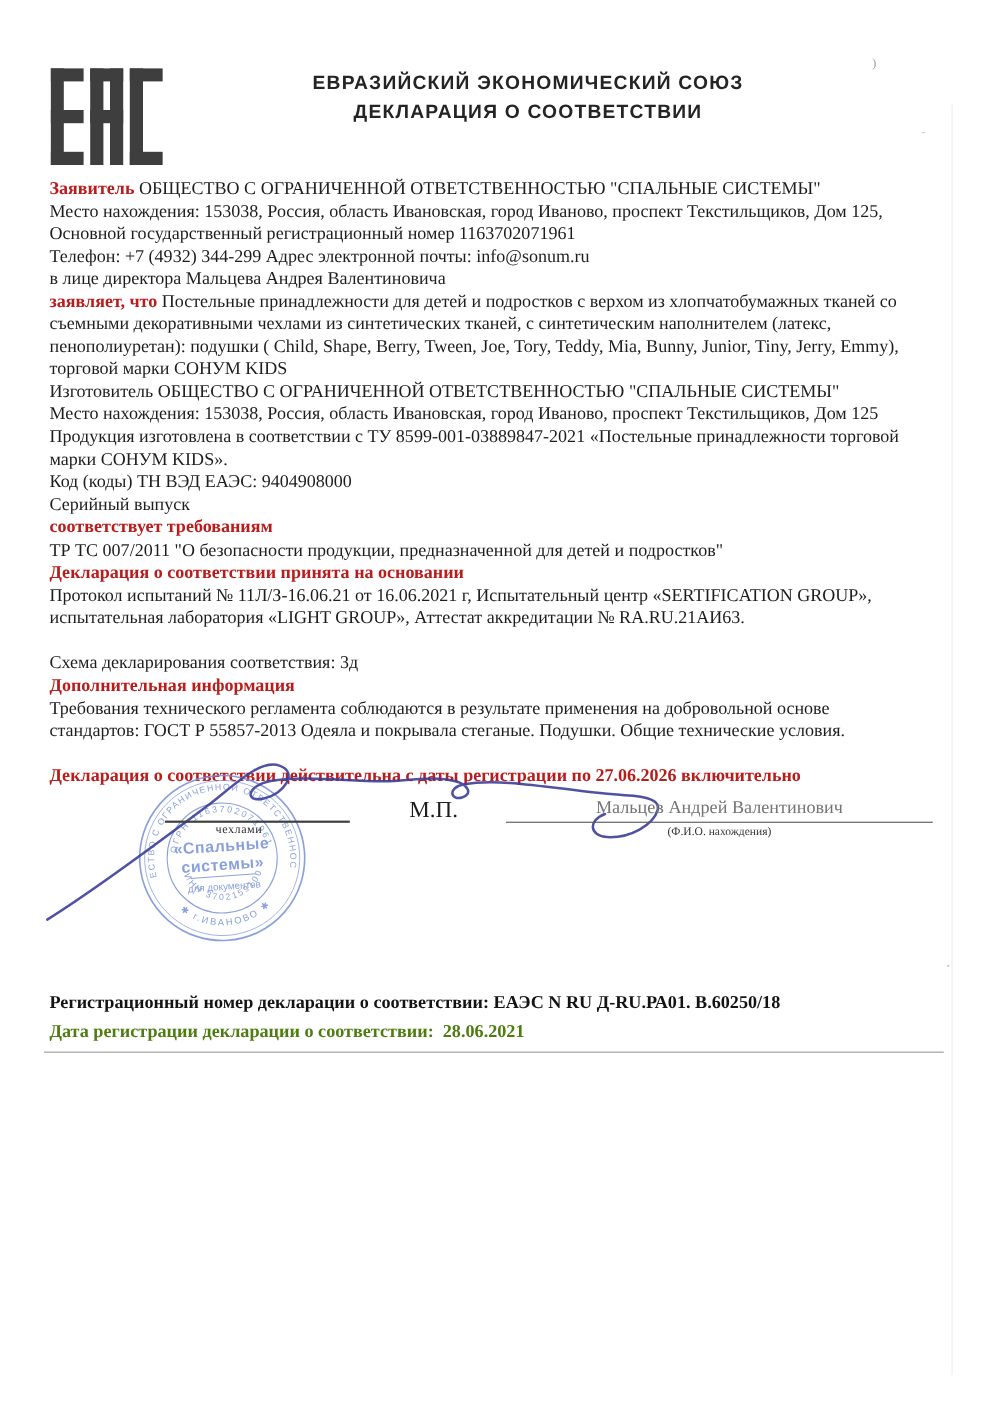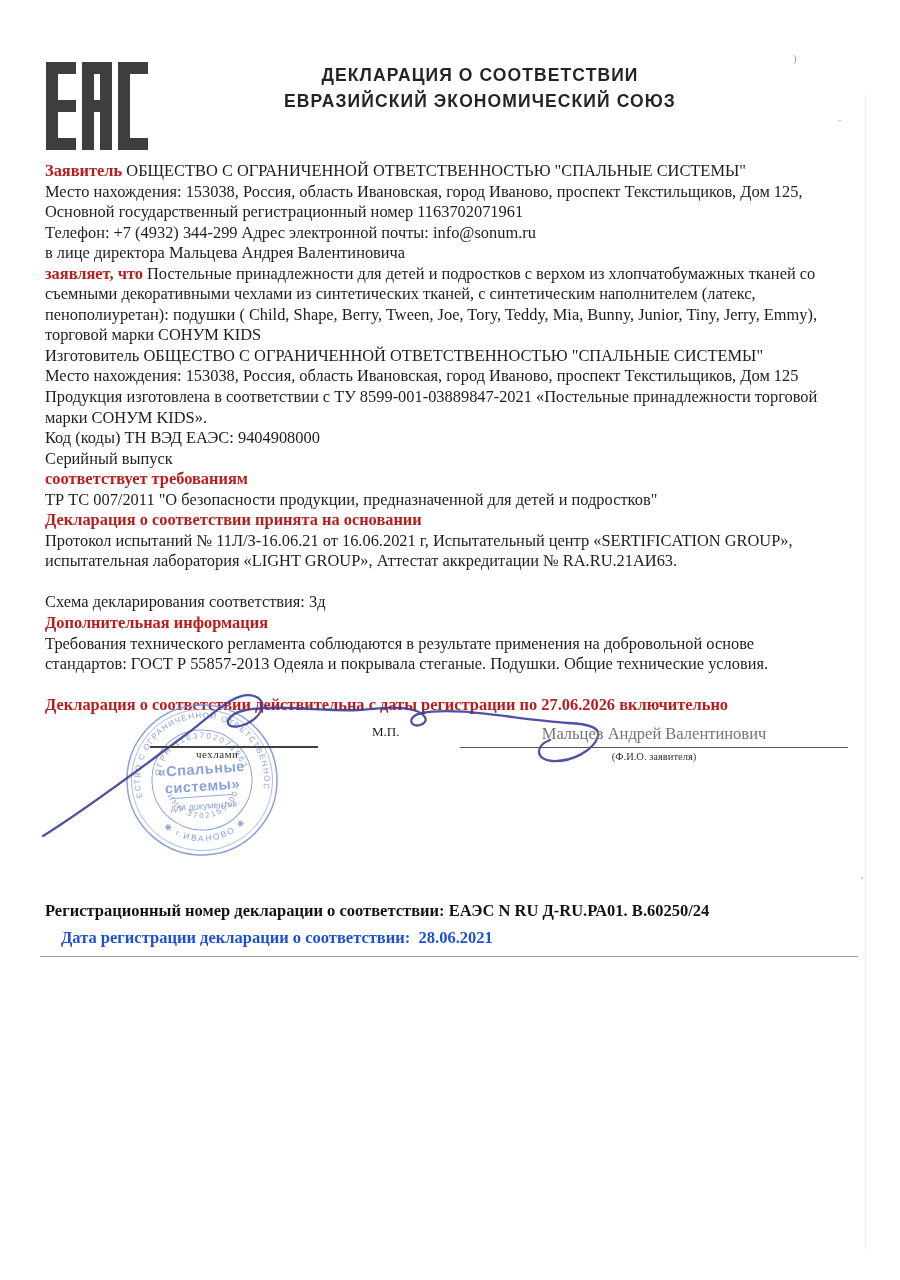--- a/index.html
+++ b/index.html
@@ -13,27 +13,27 @@
   
   .body-lines{position:absolute;left:45px;top:161px;width:820px;
               font-size:16.4px;line-height:20.55px;white-space:pre;color:#1d1d1d;}
   .body-lines .line{height:20.55px;overflow:visible;}
   .body-lines .b{font-weight:bold;color:#b91c1c;}
   
   .stamp{position:absolute;left:116px;top:694px;transform:rotate(-4deg);opacity:.88;}
   .signature-svg{position:absolute;left:28px;top:678px;}
   .sig-line{position:absolute;left:150px;top:746px;width:168px;border-top:2px solid #3f3f3f;}
   .sig-caption{position:absolute;left:196px;top:748px;font-size:11px;color:#2f2f2f;letter-spacing:.5px;}
-  .mp-label{position:absolute;left:372px;top:724px;font-size:13px;color:#1d1d1d;}
+  .mp-label{position:absolute;left:372px;top:724px;font-size:21px;color:#1d1d1d;}
   .fio-name{position:absolute;left:460px;top:724px;width:388px;text-align:center;font-size:16.5px;color:#737373;}
   .fio-line{position:absolute;left:460px;top:747px;width:388px;border-top:1.5px solid #555;}
   .fio-caption{position:absolute;left:460px;top:751px;width:388px;text-align:center;font-size:10.5px;color:#333;}
   
   .reg-number{position:absolute;left:45px;top:901px;font-size:16.5px;font-weight:bold;white-space:pre;color:#131313;}
-  .reg-date{position:absolute;left:45px;top:928px;font-size:16.5px;font-weight:bold;white-space:pre;color:#1d4ed8;margin-left:16px;}
+  .reg-date{position:absolute;left:45px;top:928px;font-size:16.5px;font-weight:bold;white-space:pre;color:#4d7c0f;}
   .footer-rule{position:absolute;left:40px;top:956px;width:818px;border-top:1px solid #9a9a9a;}
   
   .artifact-vline{position:absolute;left:865px;top:95px;width:1px;height:1155px;background:rgba(110,110,110,.14);}
   .artifact-speck1{position:absolute;left:793px;top:52px;font-size:11px;color:#999;}
   .artifact-speck2{position:absolute;left:861px;top:877px;width:2px;height:2px;background:#c2c2c2;border-radius:50%;}
   .artifact-speck3{position:absolute;left:838px;top:120px;width:3px;height:1px;background:#cfcfcf;}
 </style>
 </head>
 <body>
 
@@ -52,22 +52,22 @@
       <rect x="36" y="0" width="30" height="12"></rect>
       <rect x="36" y="38" width="30" height="12"></rect>
 
       <rect x="72" y="0" width="12" height="88"></rect>
       <rect x="72" y="0" width="30" height="12"></rect>
       <rect x="72" y="76" width="30" height="12"></rect>
     </g>
   </svg>
 
   <div class="doc-title">
+    <div>ЕВРАЗИЙСКИЙ ЭКОНОМИЧЕСКИЙ СОЮЗ</div>
     <div>ДЕКЛАРАЦИЯ О СООТВЕТСТВИИ</div>
-    <div>ЕВРАЗИЙСКИЙ ЭКОНОМИЧЕСКИЙ СОЮЗ</div>
   </div>
 
   <div class="body-lines"><div class="line"><span class="b">Заявитель</span><span> ОБЩЕСТВО С ОГРАНИЧЕННОЙ ОТВЕТСТВЕННОСТЬЮ "СПАЛЬНЫЕ СИСТЕМЫ"</span></div><div class="line"><span>Место нахождения: 153038, Россия, область Ивановская, город Иваново, проспект Текстильщиков, Дом 125,</span></div><div class="line"><span>Основной государственный регистрационный номер 1163702071961</span></div><div class="line"><span>Телефон: +7 (4932) 344-299 Адрес электронной почты: info@sonum.ru</span></div><div class="line"><span>в лице директора Мальцева Андрея Валентиновича</span></div><div class="line"><span class="b">заявляет, что</span><span> Постельные принадлежности для детей и подростков с верхом из хлопчатобумажных тканей со</span></div><div class="line"><span>съемными декоративными чехлами из синтетических тканей, с синтетическим наполнителем (латекс,</span></div><div class="line"><span>пенополиуретан): подушки ( Child, Shape, Berry, Tween, Joe, Tory, Teddy, Mia, Bunny, Junior, Tiny, Jerry, Emmy),</span></div><div class="line"><span>торговой марки СОНУМ KIDS</span></div><div class="line"><span>Изготовитель ОБЩЕСТВО С ОГРАНИЧЕННОЙ ОТВЕТСТВЕННОСТЬЮ "СПАЛЬНЫЕ СИСТЕМЫ"</span></div><div class="line"><span>Место нахождения: 153038, Россия, область Ивановская, город Иваново, проспект Текстильщиков, Дом 125</span></div><div class="line"><span>Продукция изготовлена в соответствии с ТУ 8599-001-03889847-2021 «Постельные принадлежности торговой</span></div><div class="line"><span>марки СОНУМ KIDS».</span></div><div class="line"><span>Код (коды) ТН ВЭД ЕАЭС: 9404908000</span></div><div class="line"><span>Серийный выпуск</span></div><div class="line"><span class="b">соответствует требованиям</span></div><div class="line"><span>ТР ТС 007/2011 "О безопасности продукции, предназначенной для детей и подростков"</span></div><div class="line"><span class="b">Декларация о соответствии принята на основании</span></div><div class="line"><span>Протокол испытаний № 11Л/З-16.06.21 от 16.06.2021 г, Испытательный центр «SERTIFICATION GROUP»,</span></div><div class="line"><span>испытательная лаборатория «LIGHT GROUP», Аттестат аккредитации № RA.RU.21АИ63.</span></div><div class="line">&nbsp;</div><div class="line"><span>Схема декларирования соответствия: 3д</span></div><div class="line"><span class="b">Дополнительная информация</span></div><div class="line"><span>Требования технического регламента соблюдаются в результате применения на добровольной основе</span></div><div class="line"><span>стандартов: ГОСТ Р 55857-2013 Одеяла и покрывала стеганые. Подушки. Общие технические условия.</span></div><div class="line">&nbsp;</div><div class="line"><span class="b">Декларация о соответствии действительна с даты регистрации по 27.06.2026 включительно</span></div></div>
 
   <svg class="stamp" width="172" height="172" viewBox="0 0 172 172">
     <g stroke="#7b94d6" fill="none">
       <circle cx="86" cy="86" r="75" stroke-width="1.5"></circle>
       <circle cx="86" cy="86" r="70.5" stroke-width="0.7"></circle>
       <circle cx="86" cy="86" r="50" stroke-width="1"></circle>
     </g>
@@ -102,23 +102,23 @@
              C194,52 196,36 218,32 C250,26 300,34 330,32 C355,30 370,28 385,32
              C398,35 402,44 392,47 C382,50 378,38 394,35 C430,28 490,42 540,45
              C562,46 572,50 570,58 C566,72 545,84 524,83 C508,82 506,68 522,62" fill="none" stroke="#3c3f99" stroke-width="2.3" stroke-linecap="round" opacity="0.9"></path>
   </svg>
 
   <div class="sig-line"></div>
   <div class="sig-caption">чехлами</div>
   <div class="mp-label">М.П.</div>
   <div class="fio-name">Мальцев Андрей Валентинович</div>
   <div class="fio-line"></div>
-  <div class="fio-caption">(Ф.И.О. заявителя)</div>
+  <div class="fio-caption">(Ф.И.О. нахождения)</div>
 
-  <div class="reg-number">Регистрационный номер декларации о соответствии: ЕАЭС N RU Д-RU.РА01. В.60250/24</div>
+  <div class="reg-number">Регистрационный номер декларации о соответствии: ЕАЭС N RU Д-RU.РА01. В.60250/18</div>
   <div class="reg-date">Дата регистрации декларации о соответствии:  28.06.2021</div>
   <div class="footer-rule"></div>
 
   <div class="artifact-vline"></div>
   <div class="artifact-speck1">)</div>
   <div class="artifact-speck2"></div>
   <div class="artifact-speck3"></div>
 </div>
 
 </body></html>

